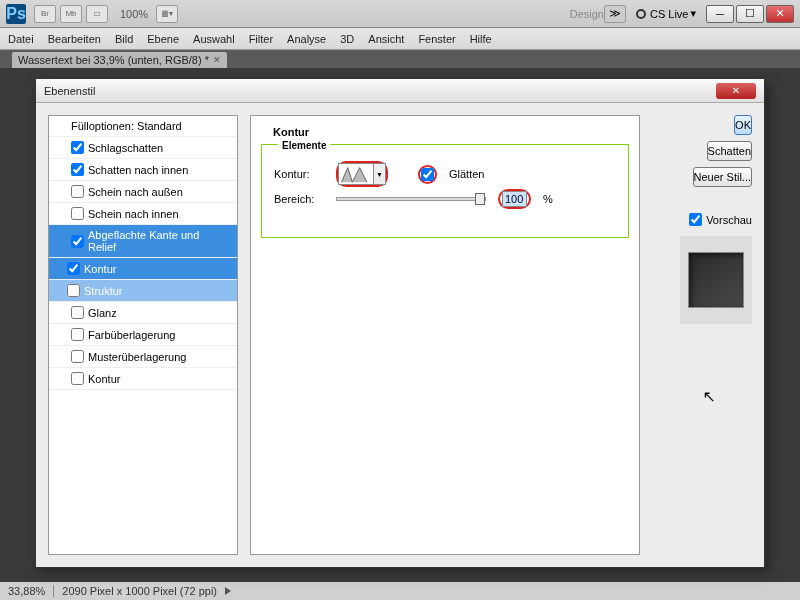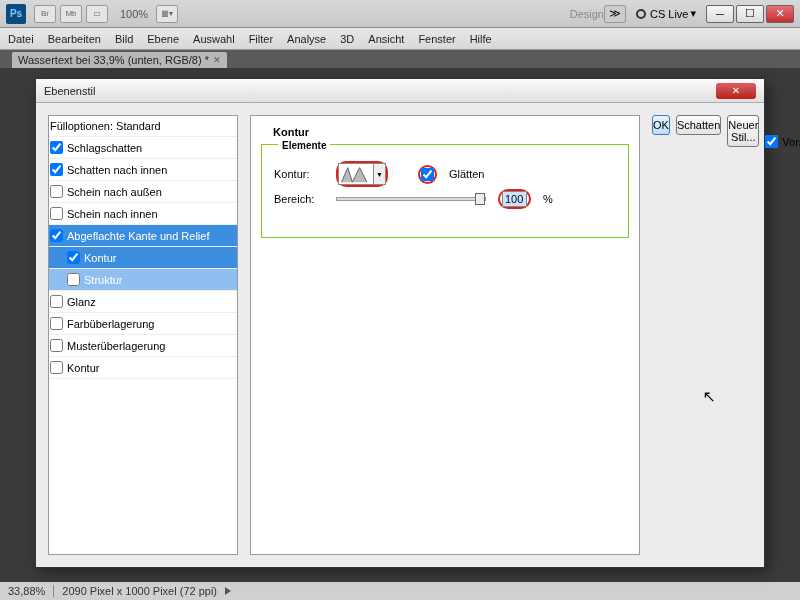--- a/index.html
+++ b/index.html
@@ -1,18 +1,18 @@
 <!DOCTYPE html>
 <html><head>
 <meta charset="utf-8">
 <style>
 *{box-sizing:border-box;margin:0;padding:0;font-family:"Segoe UI",Tahoma,sans-serif;font-size:11px}
 body{background:#4a4a4a;width:800px;height:600px;overflow:hidden;position:relative}
 .app-bar{background:linear-gradient(#d8d8d8,#c8c8c8);height:28px;display:flex;align-items:center;padding:0 6px;border-bottom:1px solid #888}
-.ps-logo{width:20px;height:20px;background:#0a4b7d;color:#7fc9ff;font-weight:bold;display:flex;align-items:center;justify-content:center;border-radius:2px;margin-right:8px;font-size:10px}
+.ps-logo{width:20px;height:20px;background:#0a4b7d;color:#7fc9ff;font-weight:bold;display:flex;align-items:center;justify-content:center;border-radius:2px;margin-right:8px;font-size:16px}
 .app-bar .tiny{width:22px;height:18px;border:1px solid #999;background:#e5e5e5;margin-right:4px;display:flex;align-items:center;justify-content:center;font-size:8px;color:#666;border-radius:2px}
 .app-bar .zoom{color:#555;margin:0 8px}
 .app-bar .spacer{flex:1}
 .app-bar .design{color:#888;}
 .app-bar .arrow{width:22px;height:18px;background:#ccc;border:1px solid #999;display:flex;align-items:center;justify-content:center;margin-right:10px;border-radius:2px}
 .cslive{display:flex;align-items:center;margin-right:10px}
 .cslive .dot{width:10px;height:10px;border:2px solid #333;border-radius:50%;margin-right:4px}
 .win-btns{display:flex;gap:2px}
 .win-btn{width:28px;height:18px;border:1px solid #666;border-radius:2px;background:linear-gradient(#f5f5f5,#ddd);display:flex;align-items:center;justify-content:center}
 .win-btn.close{background:linear-gradient(#e87070,#c23030);color:#fff}
@@ -25,42 +25,42 @@
 .status-bar{position:absolute;bottom:0;left:0;right:0;height:18px;background:#d0d0d0;display:flex;align-items:center;padding:0 8px;font-size:10px;color:#333;gap:8px}
 .status-bar .sep{width:1px;height:12px;background:#888}
 .status-bar .play{width:0;height:0;border-left:6px solid #555;border-top:4px solid transparent;border-bottom:4px solid transparent}
 .dialog{position:absolute;top:78px;left:35px;width:730px;height:490px;background:#ececec;border:1px solid #333;box-shadow:4px 4px 12px rgba(0,0,0,.4)}
 .dlg-title{background:linear-gradient(#fafafa,#e0e0e0);height:24px;display:flex;align-items:center;padding:0 8px;border-bottom:1px solid #aaa}
 .dlg-title .t{flex:1;color:#222}
 .dlg-close{width:40px;height:16px;background:linear-gradient(#d96060,#b82020);border-radius:3px;display:flex;align-items:center;justify-content:center;color:#fff;font-size:10px}
 .dlg-body{display:flex;padding:12px;gap:12px;height:calc(100% - 24px)}
 .styles-panel{width:190px;border:1px solid #999;background:#fff}
 .styles-panel .hdr{padding:4px 6px;border-bottom:1px solid #ccc;background:#f5f5f5}
-.style-row{padding:4px 1px;border-bottom:1px solid #eee;display:flex;align-items:center;gap:4px;cursor:pointer}
+.style-row{padding:4px 22px;border-bottom:1px solid #eee;display:flex;align-items:center;gap:4px;cursor:pointer}
 .style-row input{margin:0}
 .style-row.sel{background:#3b8de0;color:#fff}
 .style-row.sel-light{background:#8fbef0;color:#fff}
 .style-row.sub{padding-left:18px}
 .center-panel{flex:1;border:1px solid #999;background:#fff;position:relative}
 .fieldset{position:absolute;top:4px;left:10px;right:10px}
 .fieldset .legend{position:relative;top:6px;left:8px;background:#fff;padding:0 4px;display:inline-block;font-weight:bold}
 .group{border:1px solid #84cc16;margin-top:12px;padding:14px 12px 16px}
 .sub-legend{position:relative;top:-20px;left:4px;background:#fff;padding:0 4px;display:inline-block;font-weight:bold;font-size:10px}
 .row{display:flex;align-items:center;gap:12px;margin-bottom:12px;margin-top:-10px}
 .row .lbl{width:50px;text-align:left}
 .contour-pick{width:36px;height:22px;border:1px solid #888;background:#fff;position:relative}
 .contour-pick svg{width:100%;height:100%}
 .contour-dd{width:12px;height:22px;border:1px solid #888;border-left:none;background:#eee;display:flex;align-items:center;justify-content:center;font-size:7px}
 .ring{border:2px solid #d22;border-radius:10px;padding:0;display:flex}
 .ring2{border:2px solid #d22;border-radius:50%;padding:1px;display:flex}
 .ring3{border:2px solid #d22;border-radius:10px;padding:0 2px}
 .slider{flex:1;height:4px;background:#ddd;border:1px solid #999;position:relative;max-width:150px}
 .slider .thumb{position:absolute;right:0;top:-5px;width:10px;height:12px;background:#eee;border:1px solid #666}
 .num-input{width:25px;border:1px solid #888;padding:1px 2px;background:#cde3f8;color:#003}
-.right-panel{width:100px;display:flex;flex-direction:row;gap:6px;align-items:flex-start}
+.right-panel{width:100px;display:flex;flex-direction:column;gap:6px;align-items:flex-end}
 .btn{border:1px solid #777;background:linear-gradient(#fdfdfd,#e3e3e3);padding:3px 0;text-align:center;border-radius:3px;cursor:pointer}
 .btn.primary{border:1px solid #3a7abd;background:linear-gradient(#eaf4ff,#bcdcf7)}
 .preview-chk{display:flex;align-items:center;gap:4px;margin-top:20px;justify-content:center}
 .preview-swatch{width:56px;height:56px;margin:8px auto;background:linear-gradient(145deg,#2a2a2a,#4a4a4a);border:1px solid #888;box-shadow:inset 2px 2px 6px rgba(0,0,0,.6)}
 .cursor{position:absolute;right:48px;top:308px;font-size:16px;color:#000;pointer-events:none}
 </style>
 </head>
 <body>
 
 <div class="app-bar">

